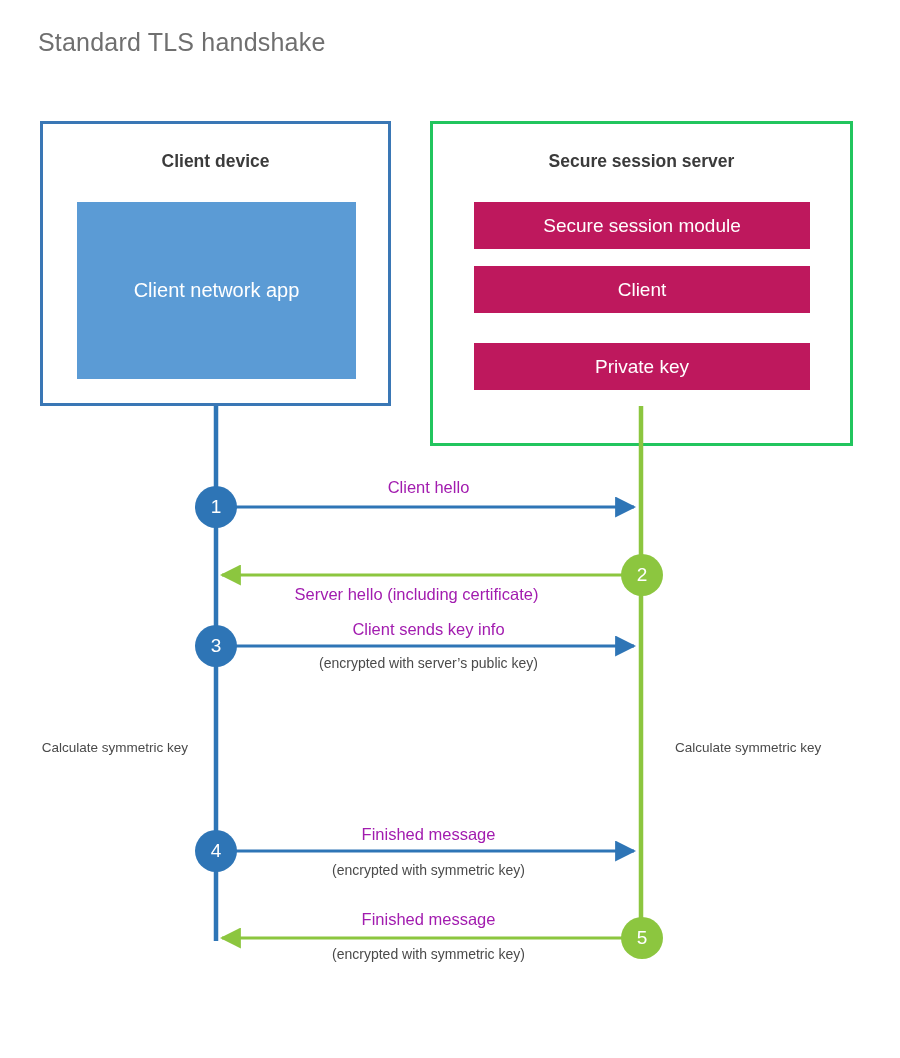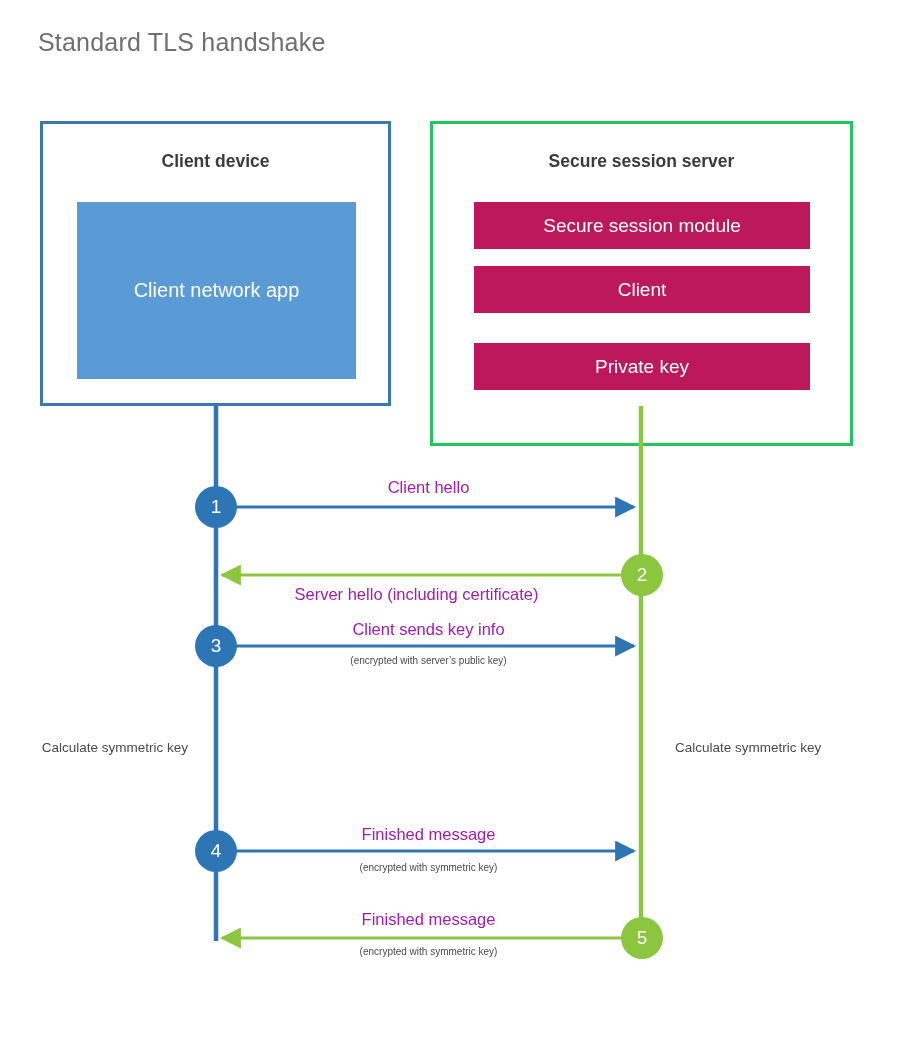--- a/index.html
+++ b/index.html
@@ -124,21 +124,21 @@
   
   .msg-label {
     position: absolute;
     font-size: 16.5px;
     color: #a21caf;
     white-space: nowrap;
     text-align: center;
   }
   .msg-sub {
     position: absolute;
-    font-size: 10px;
+    font-size: 14px;
     color: #4a4a4a;
     white-space: nowrap;
     text-align: center;
   }
   .side-note {
     position: absolute;
     font-size: 13.5px;
     line-height: 18px;
     color: #4a4a4a;
   }

